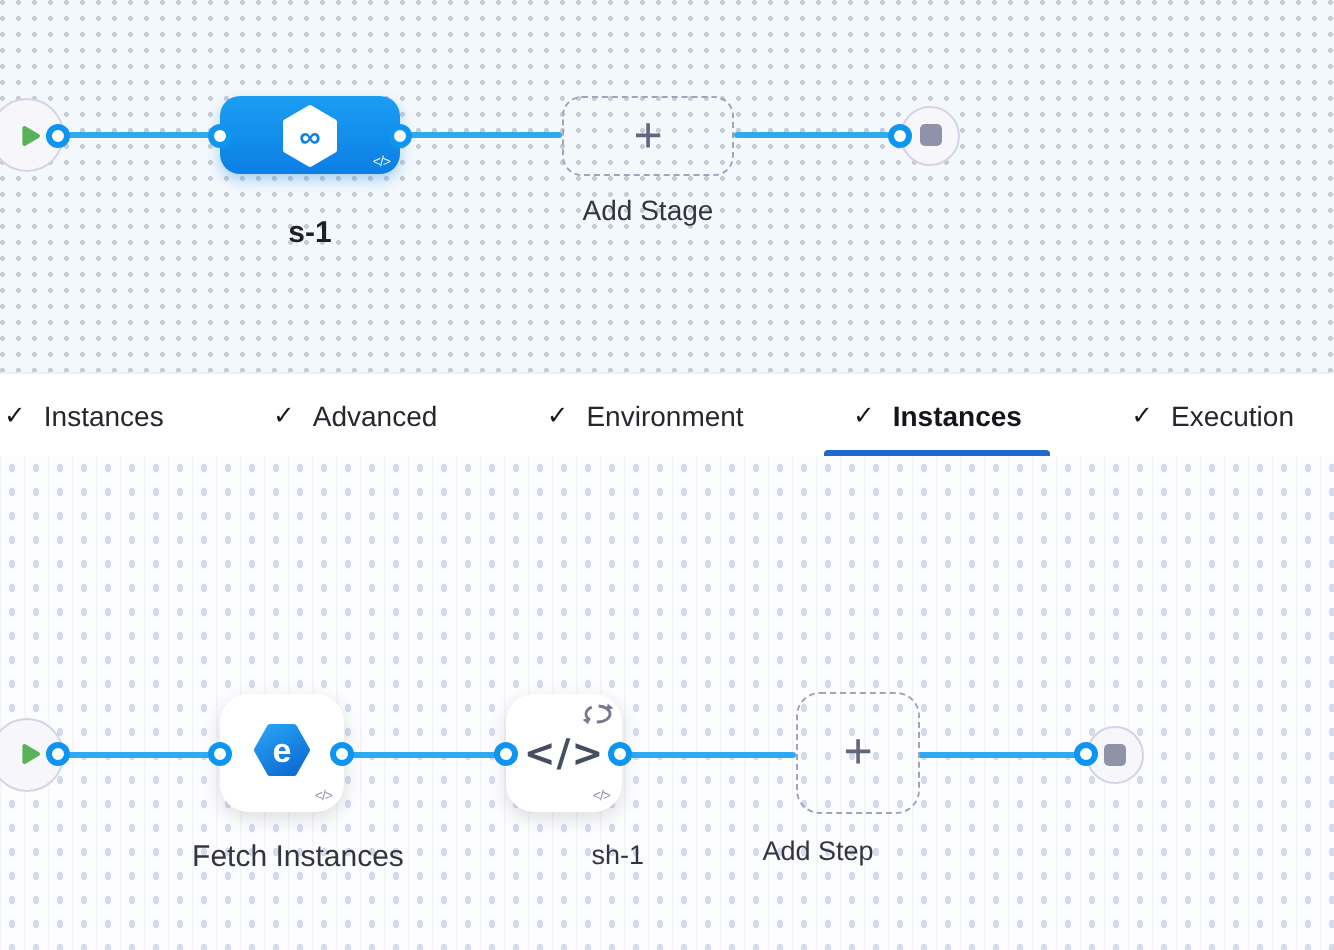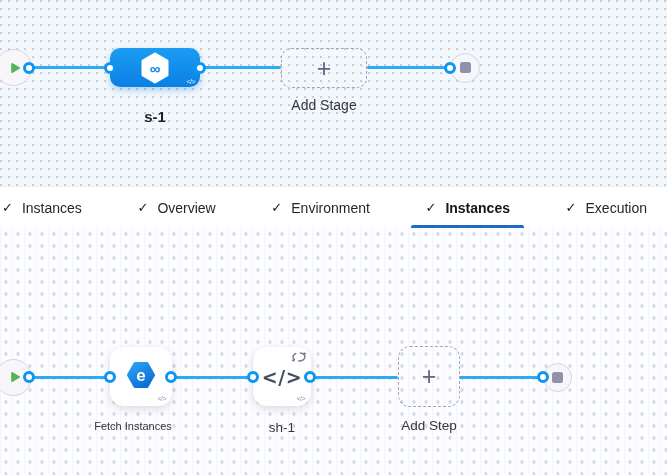--- a/index.html
+++ b/index.html
@@ -118,21 +118,21 @@
     </div>
   </div>
 
   <nav class="tabbar">
     <div class="tab">
       <span class="check">✓</span>
       <span>Instances</span>
     </div>
     <div class="tab">
       <span class="check">✓</span>
-      <span>Overview</span>
+      <span>Advanced</span>
     </div>
     <div class="tab">
       <span class="check">✓</span>
       <span>Environment</span>
     </div>
     <div class="tab active">
       <span class="check">✓</span>
       <span>Instances</span>
     </div>
     <div class="tab">
@@ -166,41 +166,41 @@
             </linearGradient>
           </defs>
           <polygon points="9,3.5 21,3.5 27.5,15 21,26.5 9,26.5 2.5,15" fill="url(#fg)" stroke="url(#fg)" stroke-width="3" stroke-linejoin="round"></polygon>
           <text x="15" y="21" text-anchor="middle" font-size="17" font-weight="bold" fill="#ffffff">e</text>
         </svg>
       </span>
       <span class="code-mini">&lt;/&gt;</span>
     </div>
     <div class="port" style="left:104px; top:143px;"></div>
     <div class="port" style="left:165px; top:143px;"></div>
-    <div class="graph-label" style="left:48px; top:192px; width:170px; font-size:11px;text-align:center;">Fetch Instances</div>
+    <div class="graph-label" style="left:64px; top:192px; width:170px; font-size:15px;text-align:center;">Fetch Instances</div>
 
     <div class="step-node" style="left:253px; top:119px; width:58px;">
       <span class="loop-wrap">
         <svg width="18" height="14" viewBox="0 0 18 14">
           <ellipse cx="9" cy="7" rx="6" ry="4" fill="none" stroke="#767a90" stroke-width="1.4" stroke-dasharray="8.5 3.5"></ellipse>
           <polygon points="13.9,1.9 16.7,4.1 13.1,5.1" fill="#767a90"></polygon>
           <polygon points="4.1,12.1 1.3,9.9 4.9,8.9" fill="#767a90"></polygon>
         </svg>
       </span>
       <span class="shell-glyph">&lt;/&gt;</span>
       <span class="code-mini">&lt;/&gt;</span>
     </div>
     <div class="port" style="left:247px; top:143px;"></div>
     <div class="port" style="left:304px; top:143px;"></div>
-    <div class="graph-label" style="left:242px; top:192px; width:80px; font-size:13.5px;">sh-1</div>
+    <div class="graph-label" style="left:242px; top:192px; width:80px; font-size:13.5px;text-align:right;">sh-1</div>
 
     <div class="dashed-box" style="left:398px; top:118px; width:62px; height:61px; border-radius:12px;">
       <span class="plus-glyph">+</span>
     </div>
-    <div class="graph-label" style="left:384px; top:190px; width:90px; font-size:13.5px;">Add Step</div>
+    <div class="graph-label" style="left:364px; top:190px; width:90px; font-size:13.5px;">Add Step</div>
 
     <div class="port" style="left:537px; top:143px;"></div>
     <div class="terminal-circle end-circle" style="left:543px; top:134.5px; width:29px; height:29px;">
       <span class="stop-square"></span>
     </div>
   </div>
 
 </div>
 
 </body></html>

